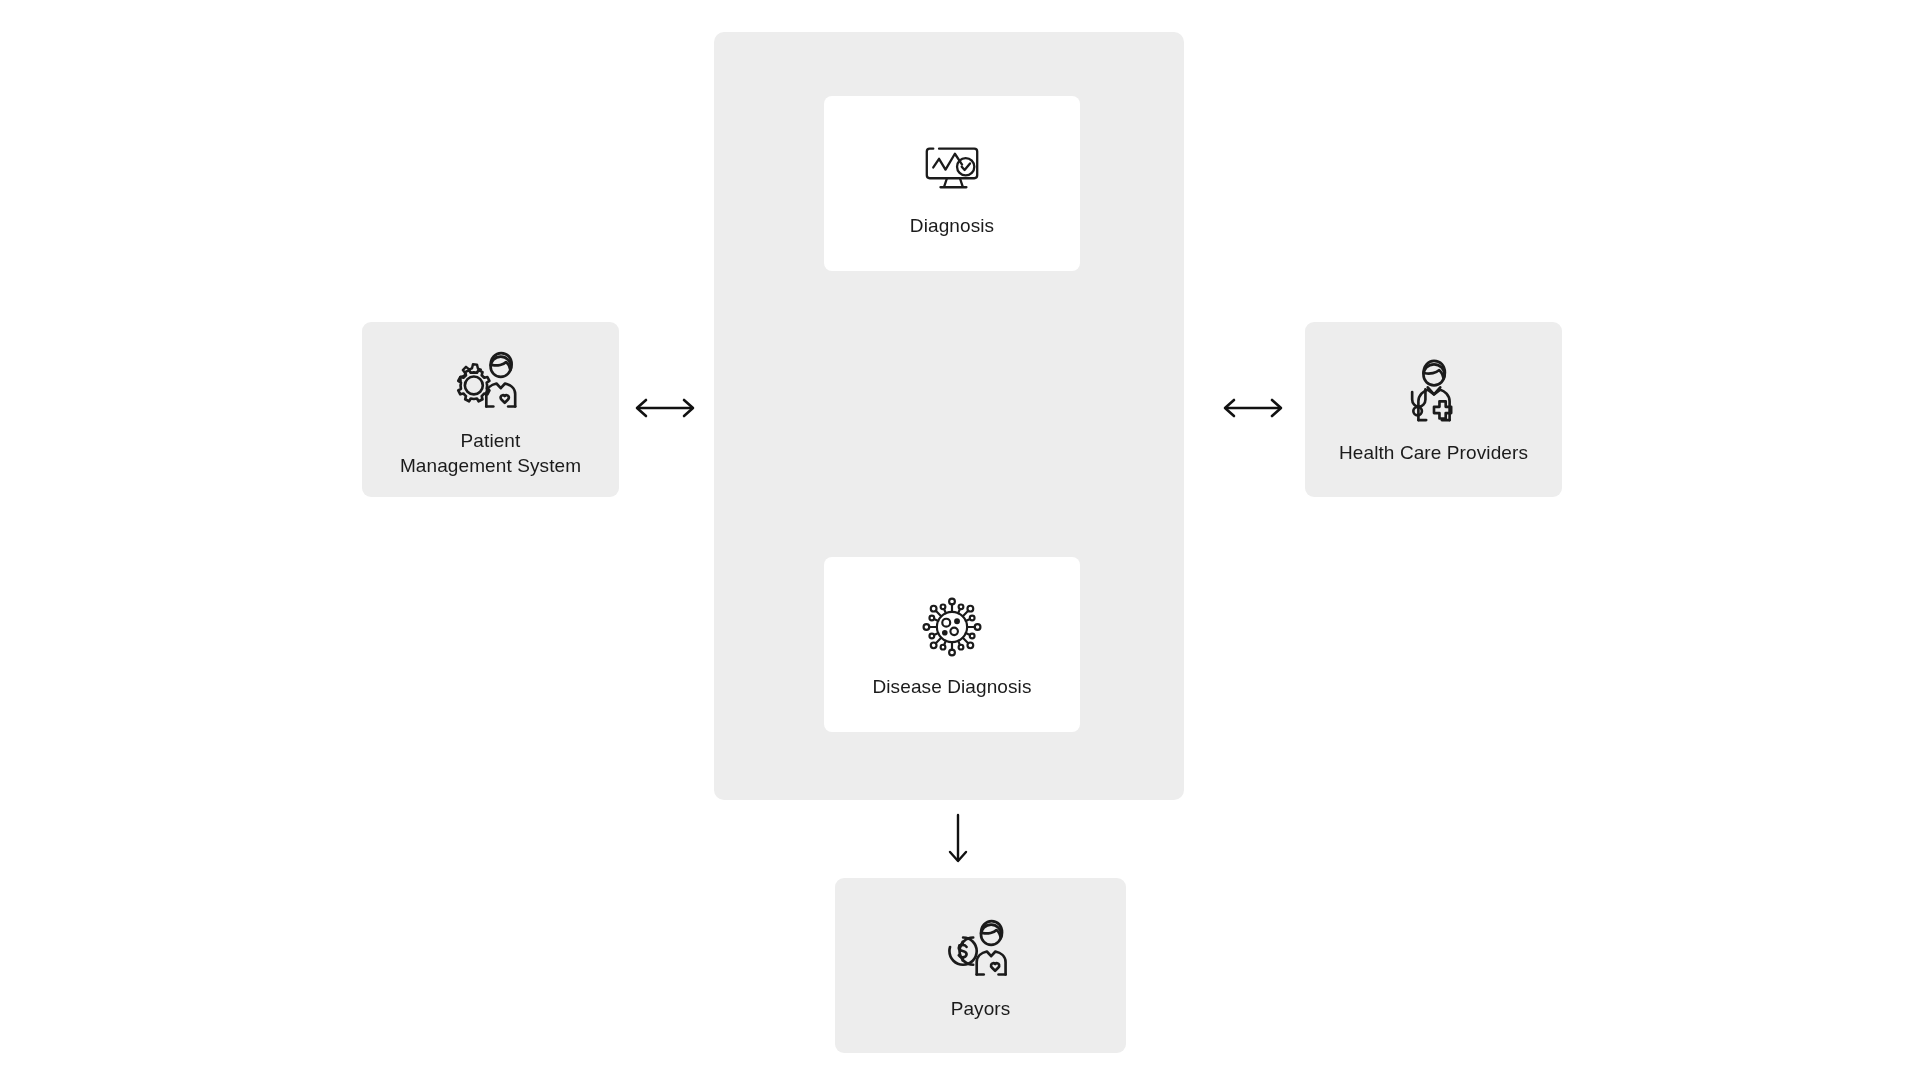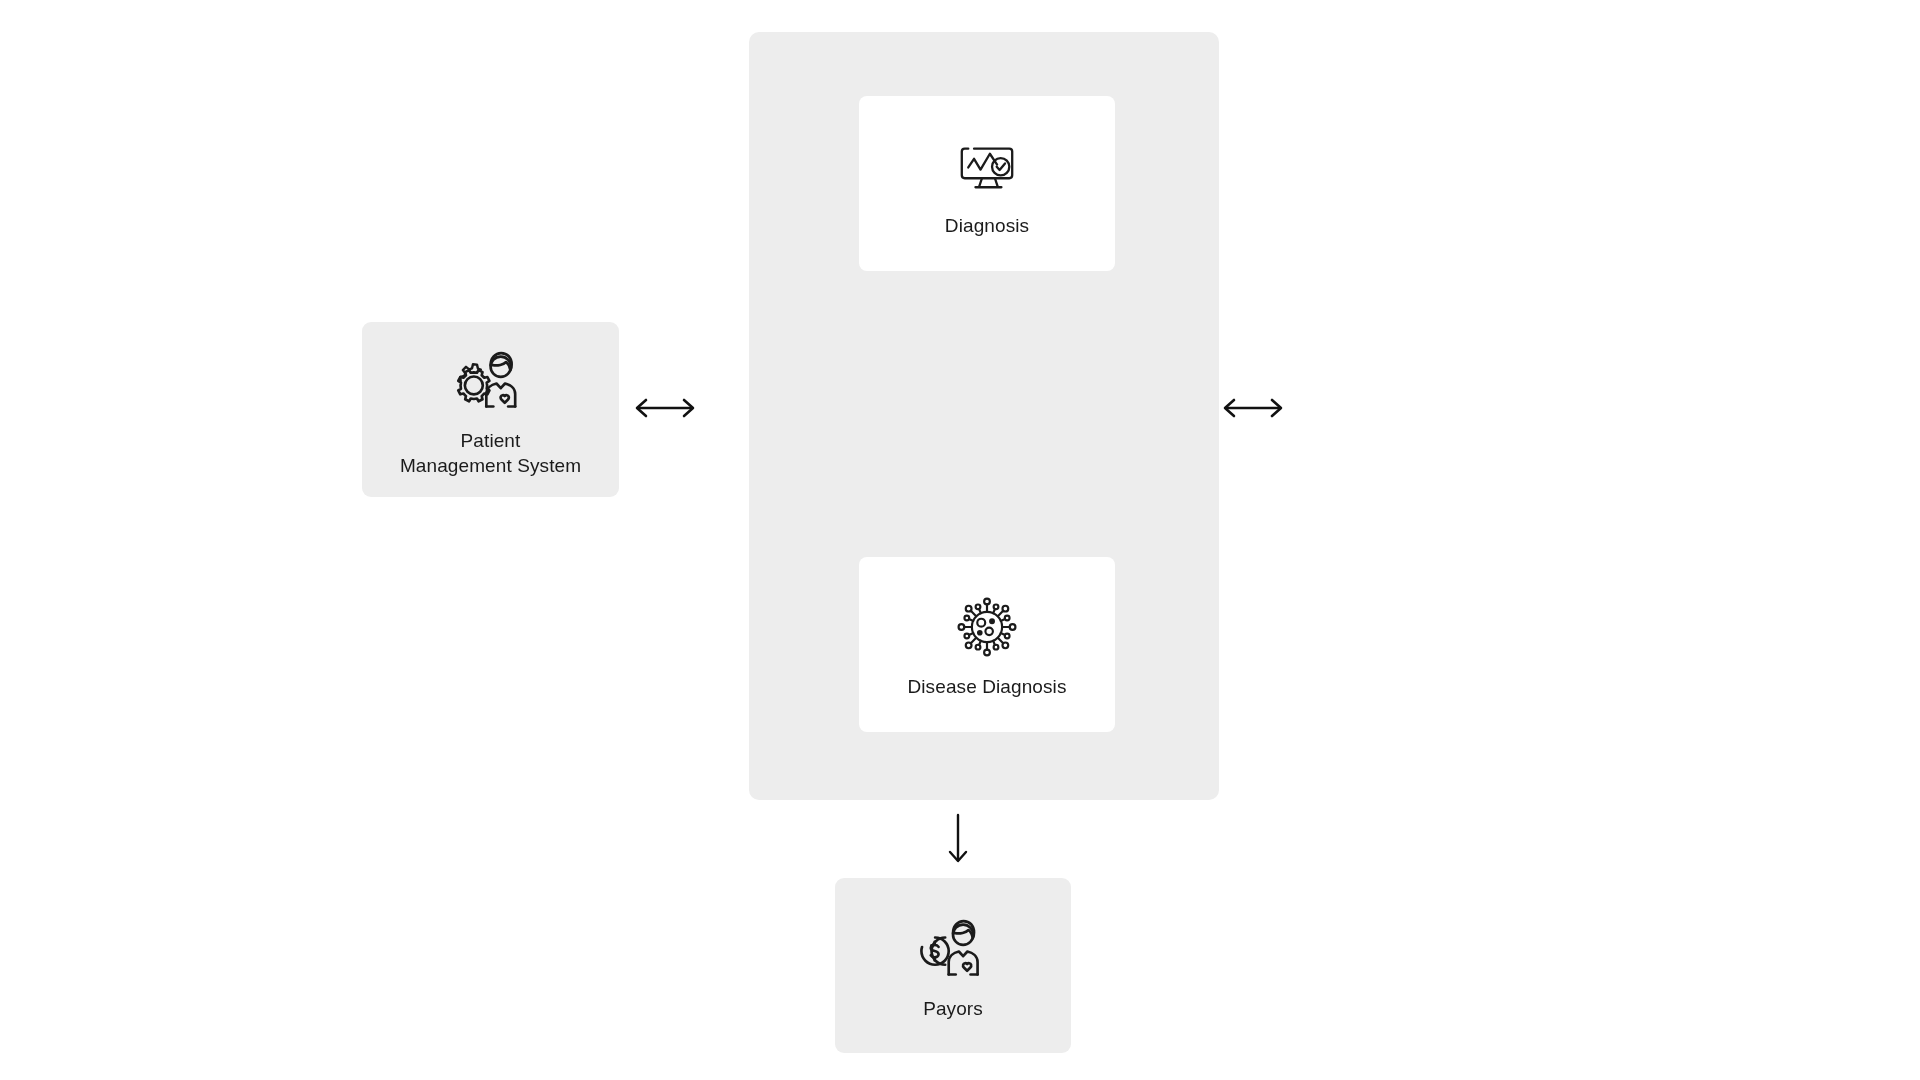--- a/index.html
+++ b/index.html
@@ -16,21 +16,21 @@
   #diagram-canvas {
     position: relative;
     width: 1920px;
     height: 1080px;
     background: #ffffff;
   }
 
   
   .center-container {
     position: absolute;
-    left: 749px;
+    left: 714px;
     top: 32px;
     width: 470px;
     height: 768px;
     background: #ededed;
     border-radius: 10px;
   }
 
   
   .stage-card {
     position: absolute;
@@ -70,21 +70,21 @@
     position: absolute;
     background: #ededed;
     border-radius: 9px;
     display: flex;
     flex-direction: column;
     align-items: center;
     justify-content: center;
   }
   .entity-box.entity-left  { left: 362px;  top: 322px; width: 257px; height: 175px; }
   .entity-box.entity-right { left: 1305px; top: 322px; width: 257px; height: 175px; }
-  .entity-box.entity-bottom{ left: 835px;  top: 878px; width: 236px; height: 175px; }
+  .entity-box.entity-bottom{ left: 835px;  top: 878px; width: 291px; height: 175px; }
 
   .entity-icon {
     width: 78px;
     height: 78px;
     display: flex;
     align-items: center;
     justify-content: center;
     margin-bottom: 10px;
   }
   .entity-icon svg { width: 100%; height: 100%; display: block; }
@@ -228,20 +228,44 @@
   <div class="connector connector-right">
     <span>
       <svg width="70" height="32" viewBox="0 0 70 32" fill="none" stroke="#111111" stroke-width="2.6" stroke-linecap="round" stroke-linejoin="round">
         <line x1="8" y1="16" x2="62" y2="16"></line>
         <polyline points="16,8 7,16 16,24"></polyline>
         <polyline points="54,8 63,16 54,24"></polyline>
       </svg>
     </span>
   </div>
 
+  <div class="entity-box entity-right">
+    <span class="entity-icon">
+      <svg viewBox="0 0 100 100" fill="none" stroke="#1b1b1b" stroke-width="3.4" stroke-linecap="round" stroke-linejoin="round">
+
+        <circle cx="50" cy="28" r="13.5"></circle>
+
+        <path d="M36.5 26c0-9.5 6-16 13.5-16 8.3 0 14 6.3 14 15 0 3.2-.6 5.8-1.7 8
+                 -1.1-5.8-3.2-9-5.8-11-3.7 3.7-11.5 5.2-18 4z"></path>
+
+        <path d="M42 44l8 9 8-9"></path>
+
+        <path d="M30 86V62c0-7.8 6.5-13.5 12-15l8 6 8-6c5.5 1.5 12 7.2 12 15v24"></path>
+        <path d="M30 86h10"></path>
+        <path d="M60 86h10"></path>
+
+        <path d="M39 46.5v13c0 5.5-4 9.5-8.5 9.5S22 65 22 59.5V50"></path>
+        <circle cx="29" cy="74.5" r="5.5"></circle>
+        <path d="M30.5 69.2v-.2"></path>
+
+        <path d="M57 62h8v7h7v8h-7v7h-8v-7h-7v-8h7z"></path>
+      </svg>
+    </span>
+    <span class="entity-label">Health Care Providers</span>
+  </div>
 
   <div class="connector connector-bottom">
     <span>
       <svg width="32" height="54" viewBox="0 0 32 54" fill="none" stroke="#111111" stroke-width="2.4" stroke-linecap="round" stroke-linejoin="round">
         <line x1="16" y1="3" x2="16" y2="48"></line>
         <polyline points="8,40 16,49 24,40"></polyline>
       </svg>
     </span>
   </div>
 

